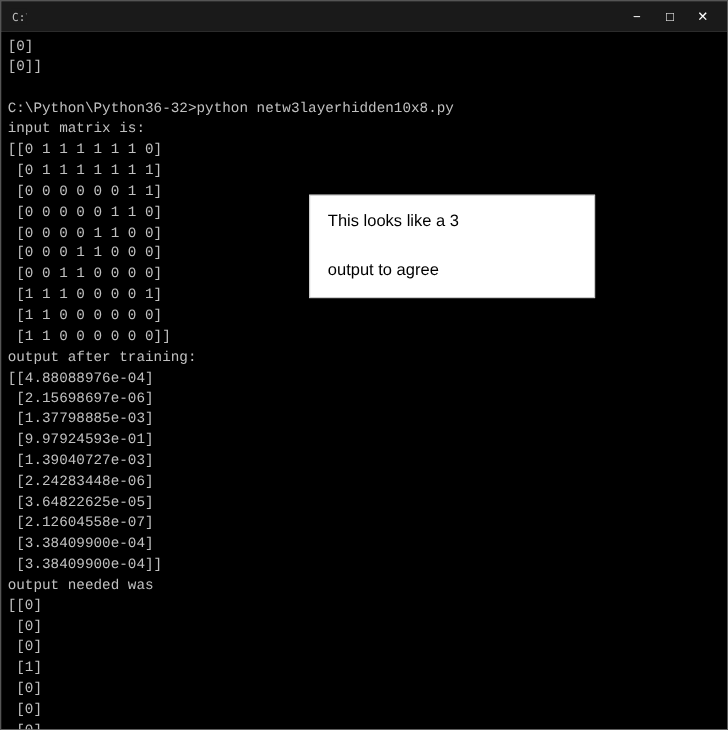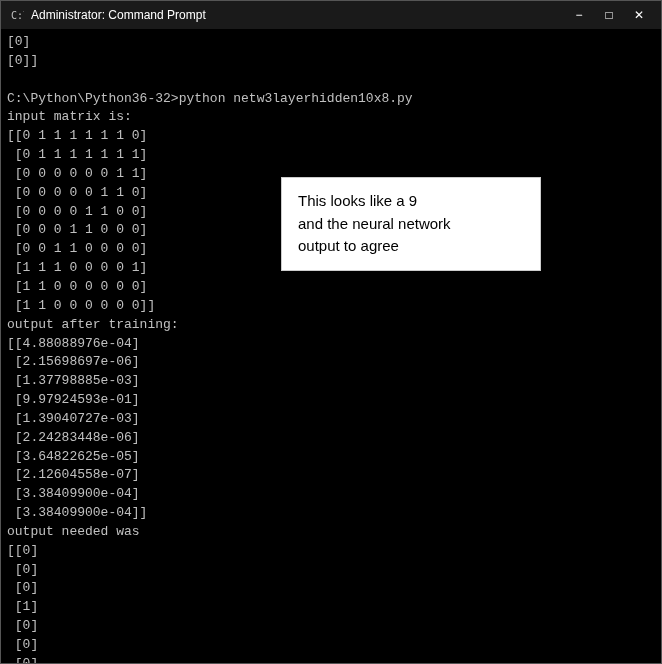--- a/index.html
+++ b/index.html
@@ -96,21 +96,20 @@
 
 <div class="window">
   <div class="titlebar">
     <div class="titlebar-left">
       <div class="titlebar-icon">
         <svg width="14" height="14" viewBox="0 0 14 14">
           <rect width="14" height="14" fill="#1a1a1a"></rect>
           <text x="1" y="11" font-size="10" fill="#c0c0c0" font-family="monospace">C:\</text>
         </svg>
       </div>
-      <span class="titlebar-title">Administrator: Command Prompt</span>
     </div>
     <div class="titlebar-controls">
       <button class="titlebar-btn">−</button>
       <button class="titlebar-btn">□</button>
       <button class="titlebar-btn close">✕</button>
     </div>
   </div>
   <div class="terminal-body">
     <div class="terminal-text" id="terminal-lines">[0]
 [0]]
@@ -146,18 +145,18 @@
  [0]
  [0]
  [0]
  [0]
  [0]
  [0]
  [0]]
 
 C:\Python\Python36-32&gt;</div>
     <div class="tooltip-box">
-      <span>This looks like a 9</span><br>
-      <span>and the neural network</span><br>
+      <span>This looks like a 3</span><br>
+      <br>
       <span>output to agree</span>
     </div>
   </div>
 </div>
 
 </body></html>

